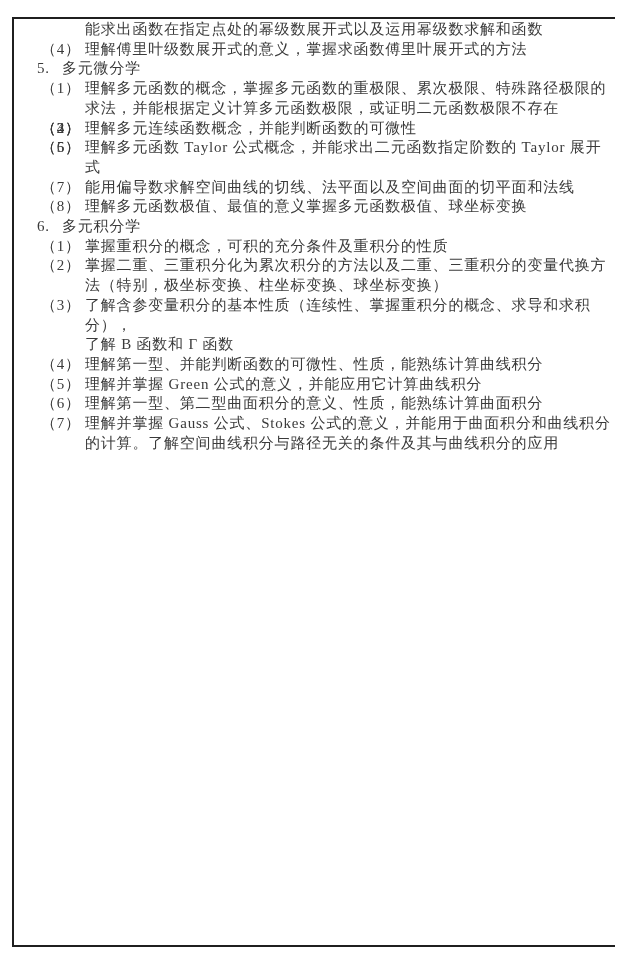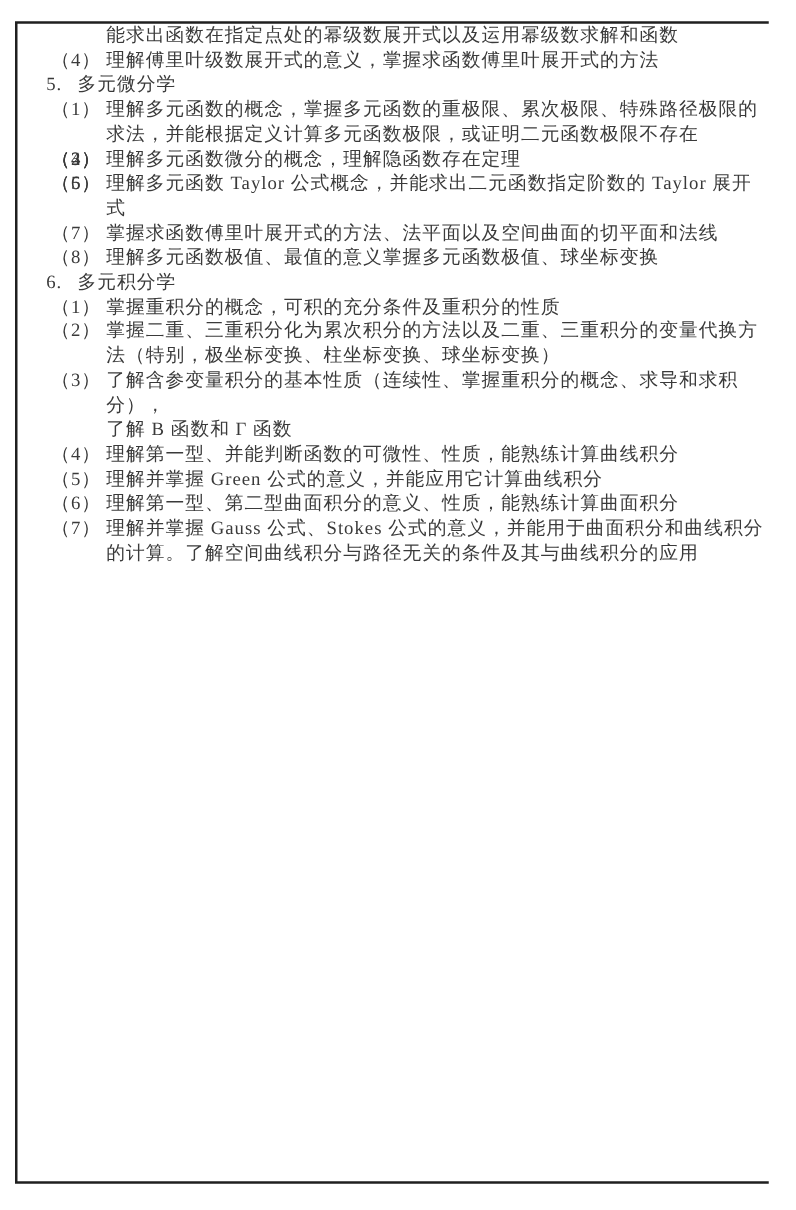--- a/index.html
+++ b/index.html
@@ -65,25 +65,25 @@
 <div class="page">
   <div class="page-border"></div>
   <div class="content" id="doc-content">
       <div class="row continuation"><span class="text">能求出函数在指定点处的幂级数展开式以及运用幂级数求解和函数</span></div>
       <div class="row item"><span class="marker">（4）</span><span class="text">理解傅里叶级数展开式的意义，掌握求函数傅里叶展开式的方法</span></div>
       <div class="row section"><span class="marker">5.</span><span class="text">多元微分学</span></div>
       <div class="row item"><span class="marker">（1）</span><span class="text">理解多元函数的概念，掌握多元函数的重极限、累次极限、特殊路径极限的
 求法，并能根据定义计算多元函数极限，或证明二元函数极限不存在</span></div>
       <div class="row item"><span class="marker">（2）</span></div>
       <div class="row item"><span class="marker">（3）</span></div>
-      <div class="row item"><span class="marker">（4）</span><span class="text">理解多元函数微分的概念，理解隐函数存在定理</span></div>
+      <div class="row item"><span class="marker">（4）</span><span class="text">理解多元连续函数概念，并能判断函数的可微性</span></div>
       <div class="row item"><span class="marker">（5）</span></div>
       <div class="row item"><span class="marker">（6）</span><span class="text">理解多元函数 Taylor 公式概念，并能求出二元函数指定阶数的 Taylor 展开
 式</span></div>
-      <div class="row item"><span class="marker">（7）</span><span class="text">掌握求函数傅里叶展开式的方法、法平面以及空间曲面的切平面和法线</span></div>
+      <div class="row item"><span class="marker">（7）</span><span class="text">能用偏导数求解空间曲线的切线、法平面以及空间曲面的切平面和法线</span></div>
       <div class="row item"><span class="marker">（8）</span><span class="text">理解多元函数极值、最值的意义掌握多元函数极值、球坐标变换</span></div>
       <div class="row section"><span class="marker">6.</span><span class="text">多元积分学</span></div>
       <div class="row item"><span class="marker">（1）</span><span class="text">掌握重积分的概念，可积的充分条件及重积分的性质</span></div>
       <div class="row item"><span class="marker">（2）</span><span class="text">掌握二重、三重积分化为累次积分的方法以及二重、三重积分的变量代换方
 法（特别，极坐标变换、柱坐标变换、球坐标变换）</span></div>
       <div class="row item"><span class="marker">（3）</span><span class="text">了解含参变量积分的基本性质（连续性、掌握重积分的概念、求导和求积分），
 了解 B 函数和 Γ 函数</span></div>
       <div class="row item"><span class="marker">（4）</span><span class="text">理解第一型、并能判断函数的可微性、性质，能熟练计算曲线积分</span></div>
       <div class="row item"><span class="marker">（5）</span><span class="text">理解并掌握 Green 公式的意义，并能应用它计算曲线积分</span></div>
       <div class="row item"><span class="marker">（6）</span><span class="text">理解第一型、第二型曲面积分的意义、性质，能熟练计算曲面积分</span></div>

